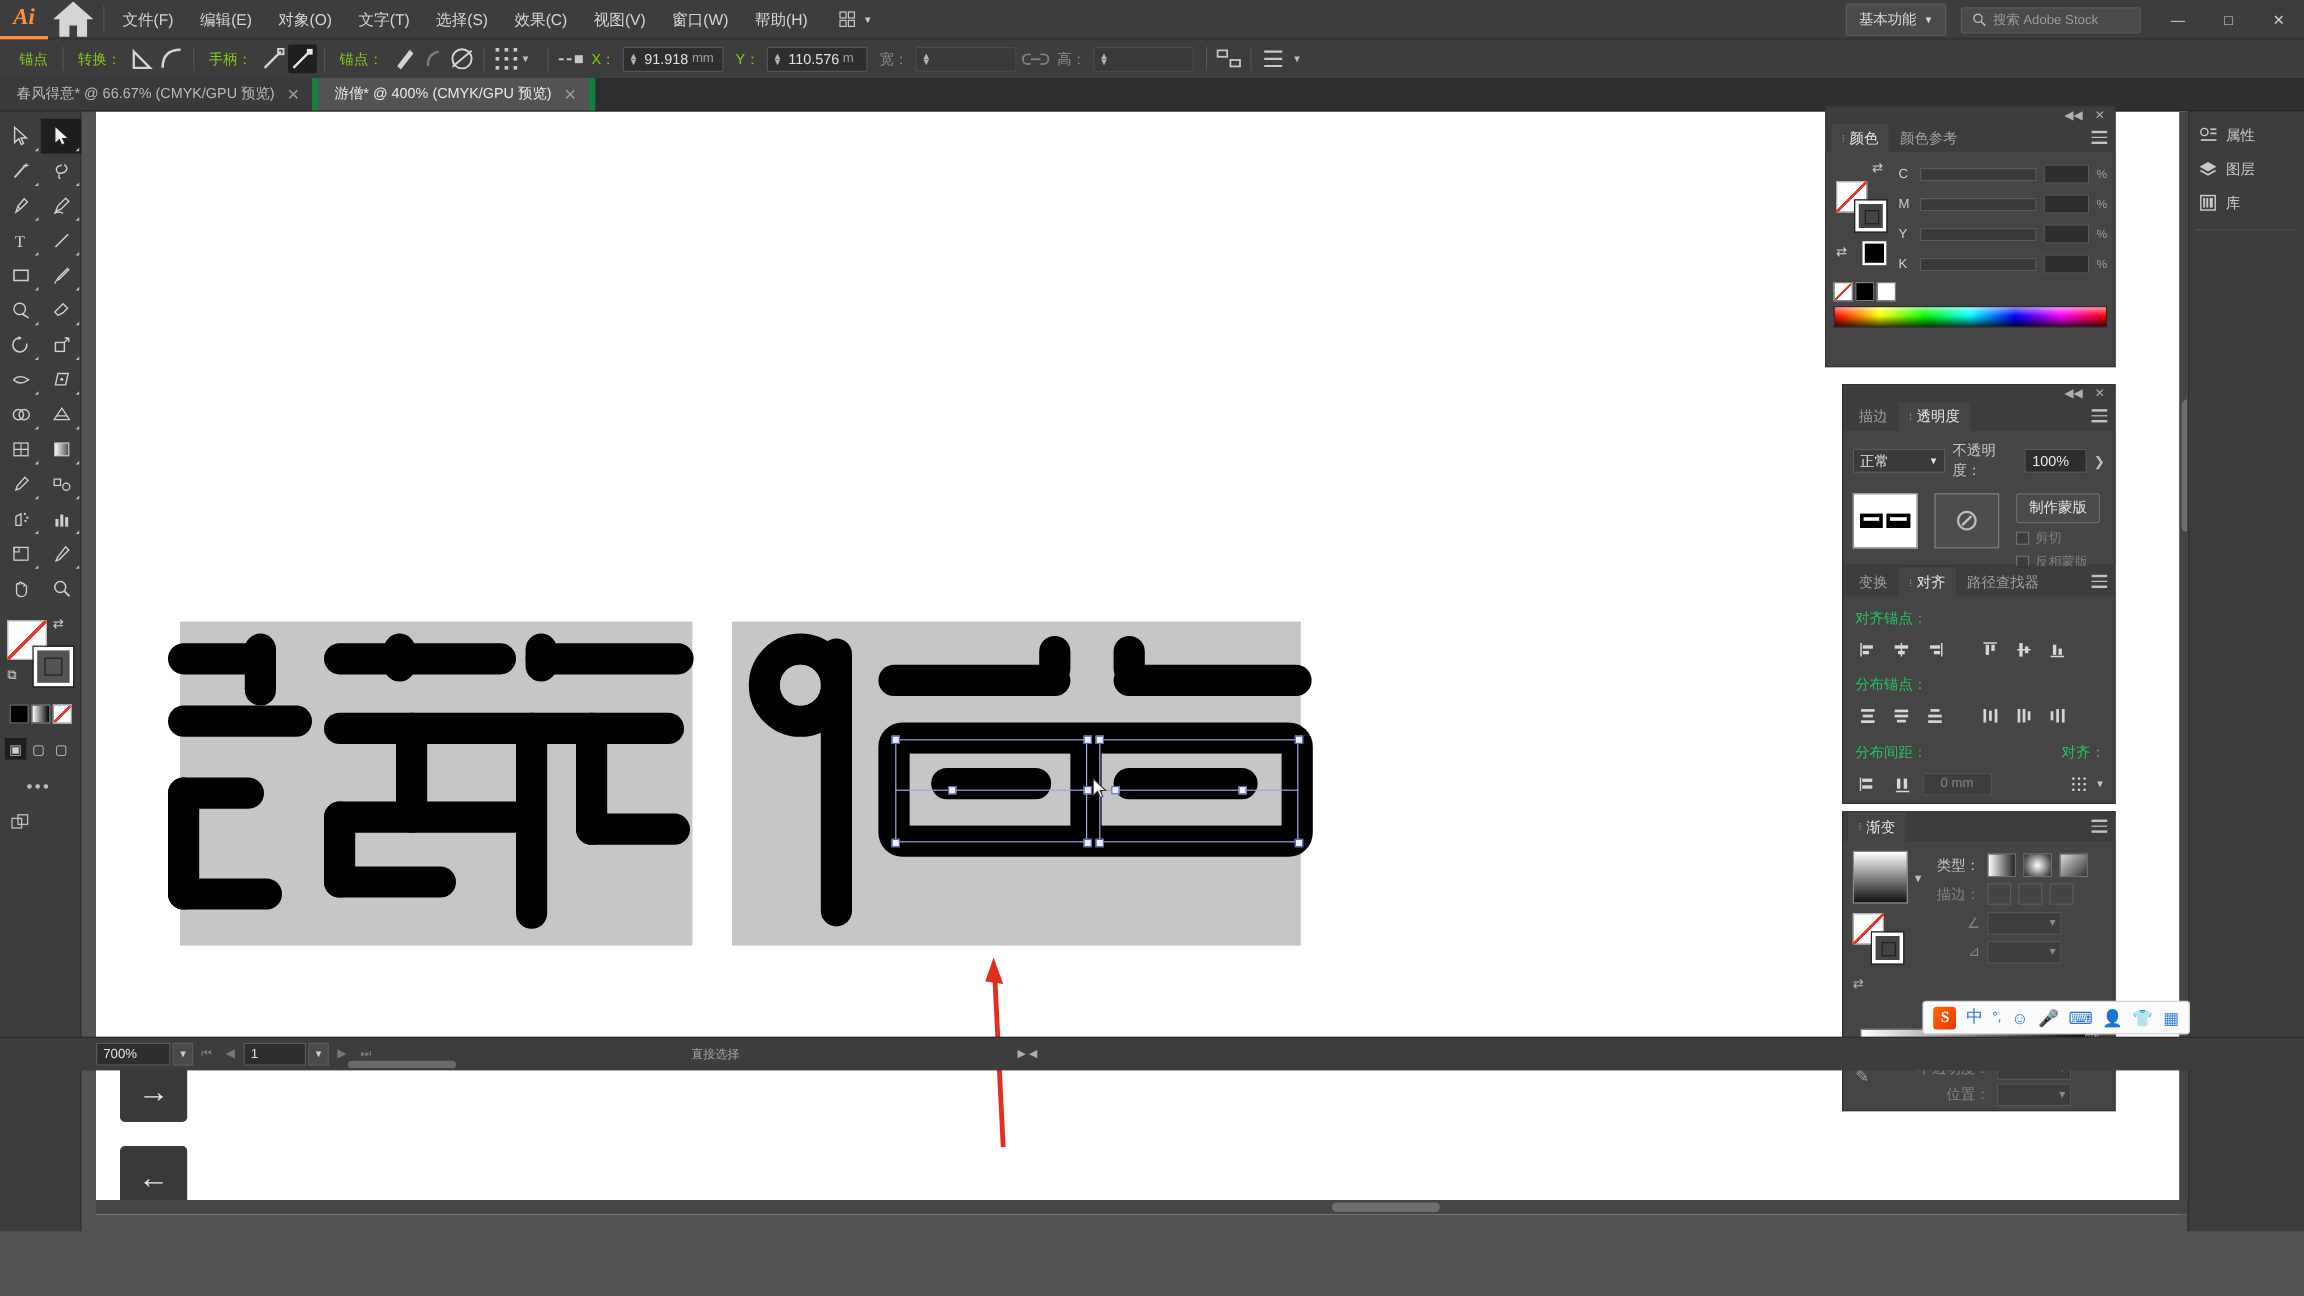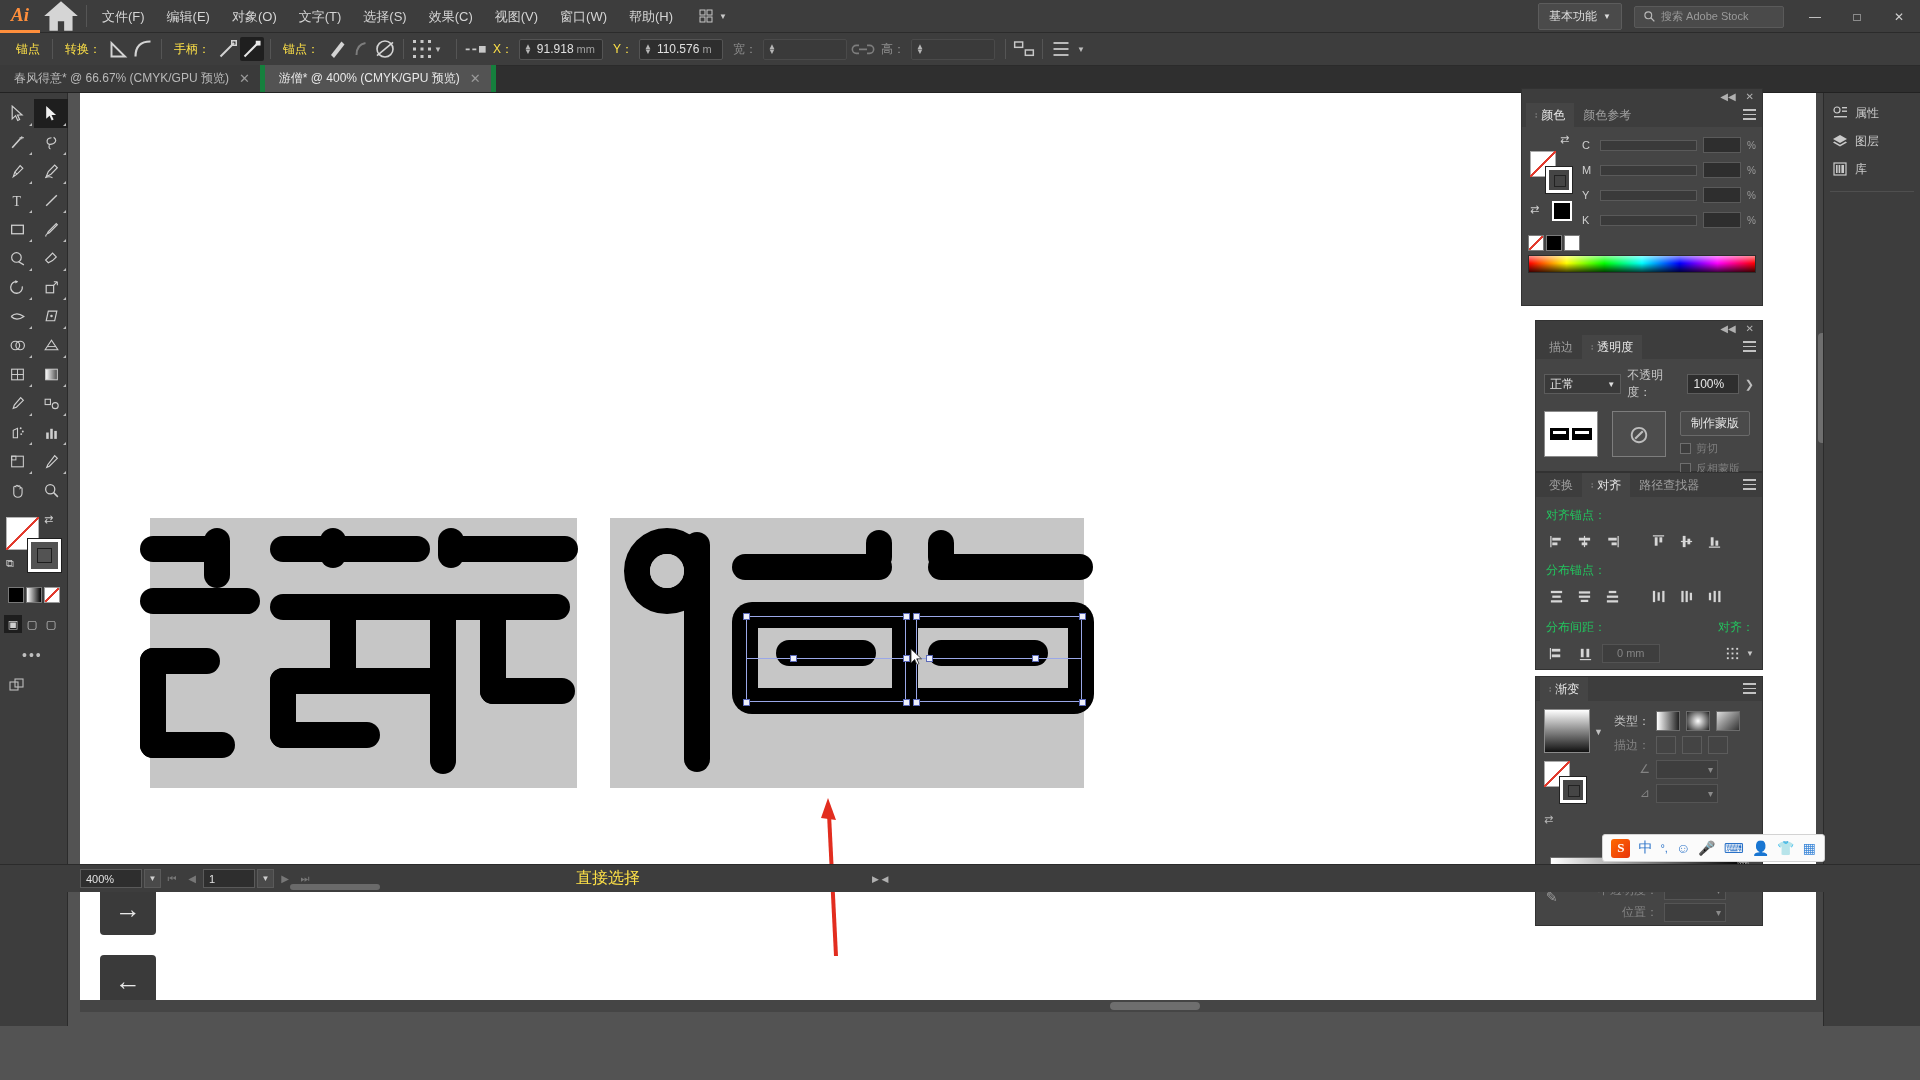--- a/index.html
+++ b/index.html
@@ -57,21 +57,21 @@
     width: 42px; height: 33px; display: flex; align-items: center; justify-content: center;
     font-size: 12px; color: #d0d0d0;
   }
 
   
   .controlbar {
     position: absolute; top: 33px; left: 0; width: 1920px; height: 33px;
     background: #3d3d3d; display: flex; align-items: center; gap: 0;
     border-bottom: 1px solid #2b2b2b; padding-left: 10px;
   }
-  .cb-label { font-size: 12px; color: #fde047; padding: 0 6px; white-space: nowrap; }
+  .cb-label { font-size: 12px; color: #84cc16; padding: 0 6px; white-space: nowrap; }
   .cb-label.dim { color: #8e8e8e; }
   .cb-sep { width: 1px; height: 20px; background: #555; margin: 0 6px; }
   .cb-icon {
     width: 24px; height: 24px; display: flex; align-items: center; justify-content: center;
     color: #d4d4d4; border-radius: 2px; font-size: 13px;
   }
   .cb-icon.active { background: #1f1f1f; }
   .cb-icon.dim { color: #7d7d7d; }
   .cb-field {
     display: flex; align-items: center; gap: 3px; height: 21px; padding: 0 4px;
@@ -377,21 +377,21 @@
   .sb-caret {
     width: 17px; height: 19px; background: #4a4a4a; border: 1px solid #5a5a5a;
     display:flex; align-items:center; justify-content:center; font-size: 8px; color: #cfcfcf;
   }
   .sb-nav { width: 18px; text-align:center; font-size: 10px; color: #aeaeae; }
   .sb-nav.dim { color: #777; }
   .sb-page {
     width: 52px; height: 19px; background: #2e2e2e; border: 1px solid #5a5a5a;
     font-size: 11px; color: #e2e2e2; display:flex; align-items:center; padding-left: 5px;
   }
-  .sb-tool { margin-left: 260px; font-size: 16px; color: #fde047; text-align: right; }
+  .sb-tool { margin-left: 260px; font-size: 10px; color: #a3a3a3; text-align: right; }
   .sb-arrow { margin-left: 230px; font-size: 9px; color: #b0b0b0; }
   .sb-scroll {
     position: absolute; left: 290px; bottom: 2px; width: 90px; height: 6px; background: #6a6a6a; border-radius: 3px;
   }
 
   
   .ime {
     position: absolute; right: 95px; bottom: 30px; height: 28px;
     background: #fbfbfb; border: 1px solid #d3d3d3; border-radius: 3px;
     display: flex; align-items: center; gap: 8px; padding: 0 8px;
@@ -1263,21 +1263,21 @@
             <rect x="9.4" y="4" width="2.6" height="8"></rect>
           </g>
       </svg>
       <span>库</span>
     </div>
     <div class="dock-div"></div>
   </div>
 
   <div class="statusbar">
     <div class="sb-zoom">
-      <span>400%</span>
+      <span>700%</span>
     </div>
     <div class="sb-caret">▼</div>
     <div class="sb-nav dim">⏮</div>
     <div class="sb-nav dim">◀</div>
     <div class="sb-page">
       <span>1</span>
     </div>
     <div class="sb-caret">▼</div>
     <div class="sb-nav dim">▶</div>
     <div class="sb-nav dim">⏭</div>

